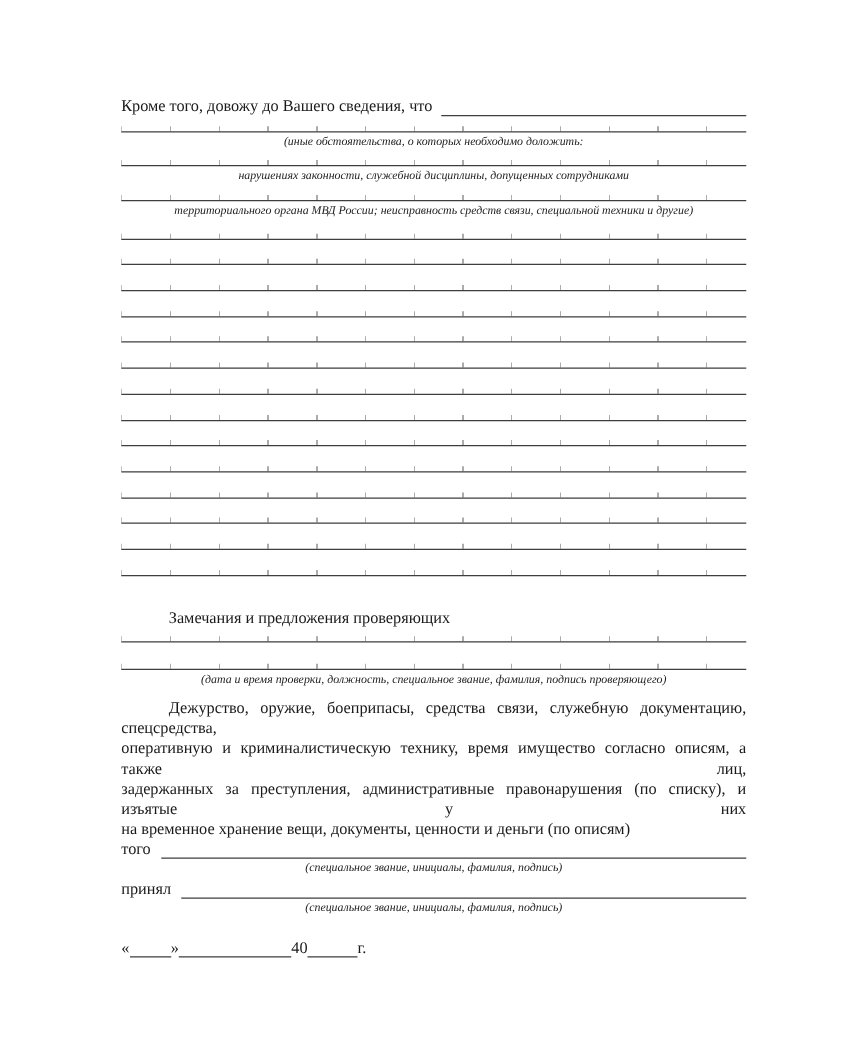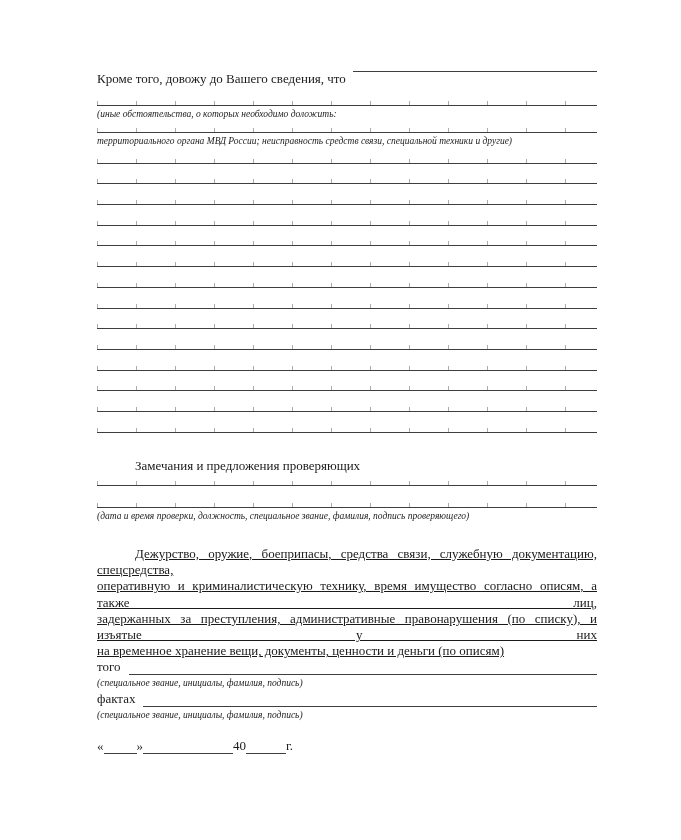--- a/index.html
+++ b/index.html
@@ -11,40 +11,40 @@
   }
   .doc{width:500px;margin-left:97px;padding-top:71px;}
 
   
   .tick{
     border-bottom:1px solid #3e3e3e;
     background-image:repeating-linear-gradient(to right,rgba(70,70,70,.45) 0 1px,transparent 1px 39px);
     background-repeat:no-repeat;background-position:left bottom;background-size:100% 4px;
   }
 
-  .intro-row{display:flex;align-items:flex-start;height:22px;}
+  .intro-row{display:flex;align-items:flex-end;height:22px;}
   .intro-label{white-space:nowrap;}
   .fill{flex:1;margin-left:7px;}
 
   .cap-block .u-line{height:12px;}
   .cap-block:nth-child(3) .u-line{height:13px;}
   .cap-block:nth-child(4) .u-line{height:11px;}
   .caption{
     font-style:italic;font-size:9.5px;line-height:12px;
-    margin-top:2px;color:#222;
+    text-align:center;margin-top:2px;color:#222;
   }
 
   .rules{margin-top:-4px;}
   .rule{height:19.7px;}
 
   .remarks-heading{margin-top:26px;padding-left:38px;line-height:14px;}
   .r-line1{height:12px;}
   .r-line2{height:21px;}
 
-  .para{margin-top:24px;text-decoration:underline;}
+  .para{margin-top:8px;}
   .para-line{text-align:justify;line-height:16.3px;}
   .para-line.first{text-indent:38px;}
   .para-line.just{text-align-last:justify;}
 
   .sign-row{display:flex;align-items:flex-end;height:15px;}
   .sign-row.second{margin-top:3px;}
   .sign-label{white-space:nowrap;}
   .sign-fill{flex:1;margin-left:8px;}
 
   .date-row{display:flex;align-items:flex-end;margin-top:18px;height:15px;}
@@ -61,20 +61,24 @@
 
   <div class="intro-row">
     <span class="intro-label">Кроме того, довожу до Вашего сведения, что</span>
     <span class="fill tick"></span>
   </div>
 
   <div>
       <div class="cap-block">
         <div class="u-line tick"></div>
         <div class="caption">(иные обстоятельства, о которых необходимо доложить:</div>
+      </div>
+      <div class="cap-block">
+        <div class="u-line tick"></div>
+        <div class="caption">нарушениях законности, служебной дисциплины, допущенных сотрудниками</div>
       </div>
       <div class="cap-block">
         <div class="u-line tick"></div>
         <div class="caption">территориального органа МВД России; неисправность средств связи, специальной техники и другие)</div>
       </div>
     </div>
 
   <div class="rules">
       <div class="rule tick"></div>
       <div class="rule tick"></div>
@@ -105,21 +109,21 @@
       <div class="para-line">на временное хранение вещи, документы, ценности и деньги (по описям)</div>
     </div>
 
   <div class="sign-row">
     <span class="sign-label">того</span>
     <span class="sign-fill tick"></span>
   </div>
   <div class="caption">(специальное звание, инициалы, фамилия, подпись)</div>
 
   <div class="sign-row second">
-    <span class="sign-label">фактах</span>
+    <span class="sign-label">принял</span>
     <span class="sign-fill tick"></span>
   </div>
   <div class="caption">(специальное звание, инициалы, фамилия, подпись)</div>
 
   <div class="date-row">
     <span>«</span>
     <span class="dseg w1"></span>
     <span>»</span>
     <span class="dseg w2"></span>
     <span>40</span>

